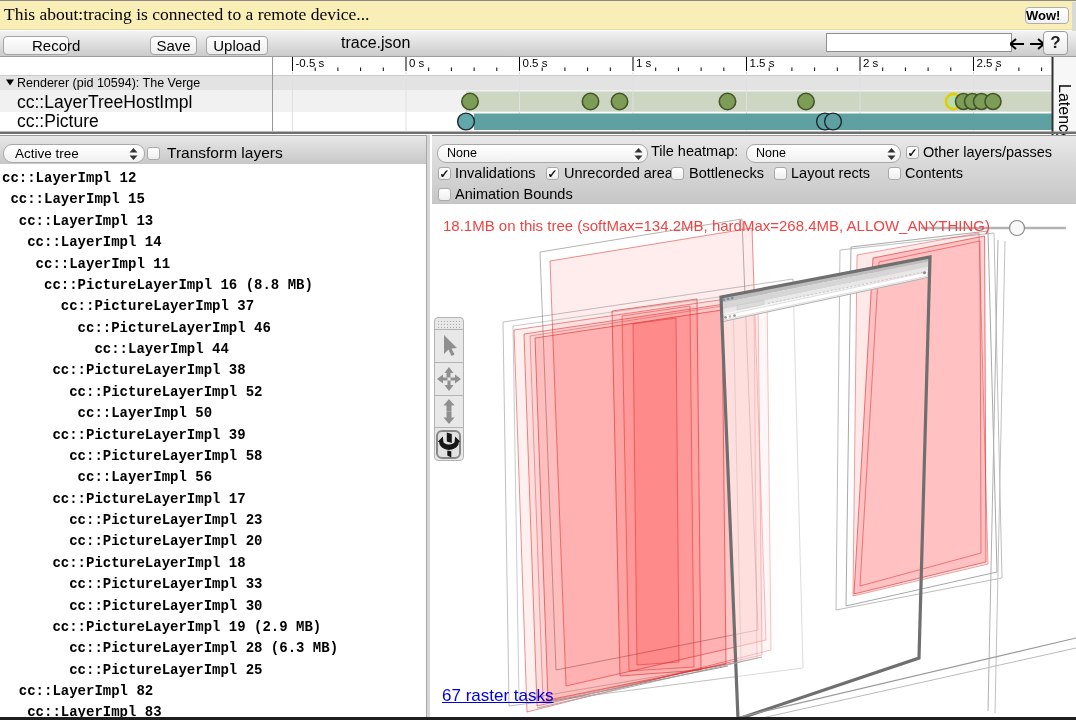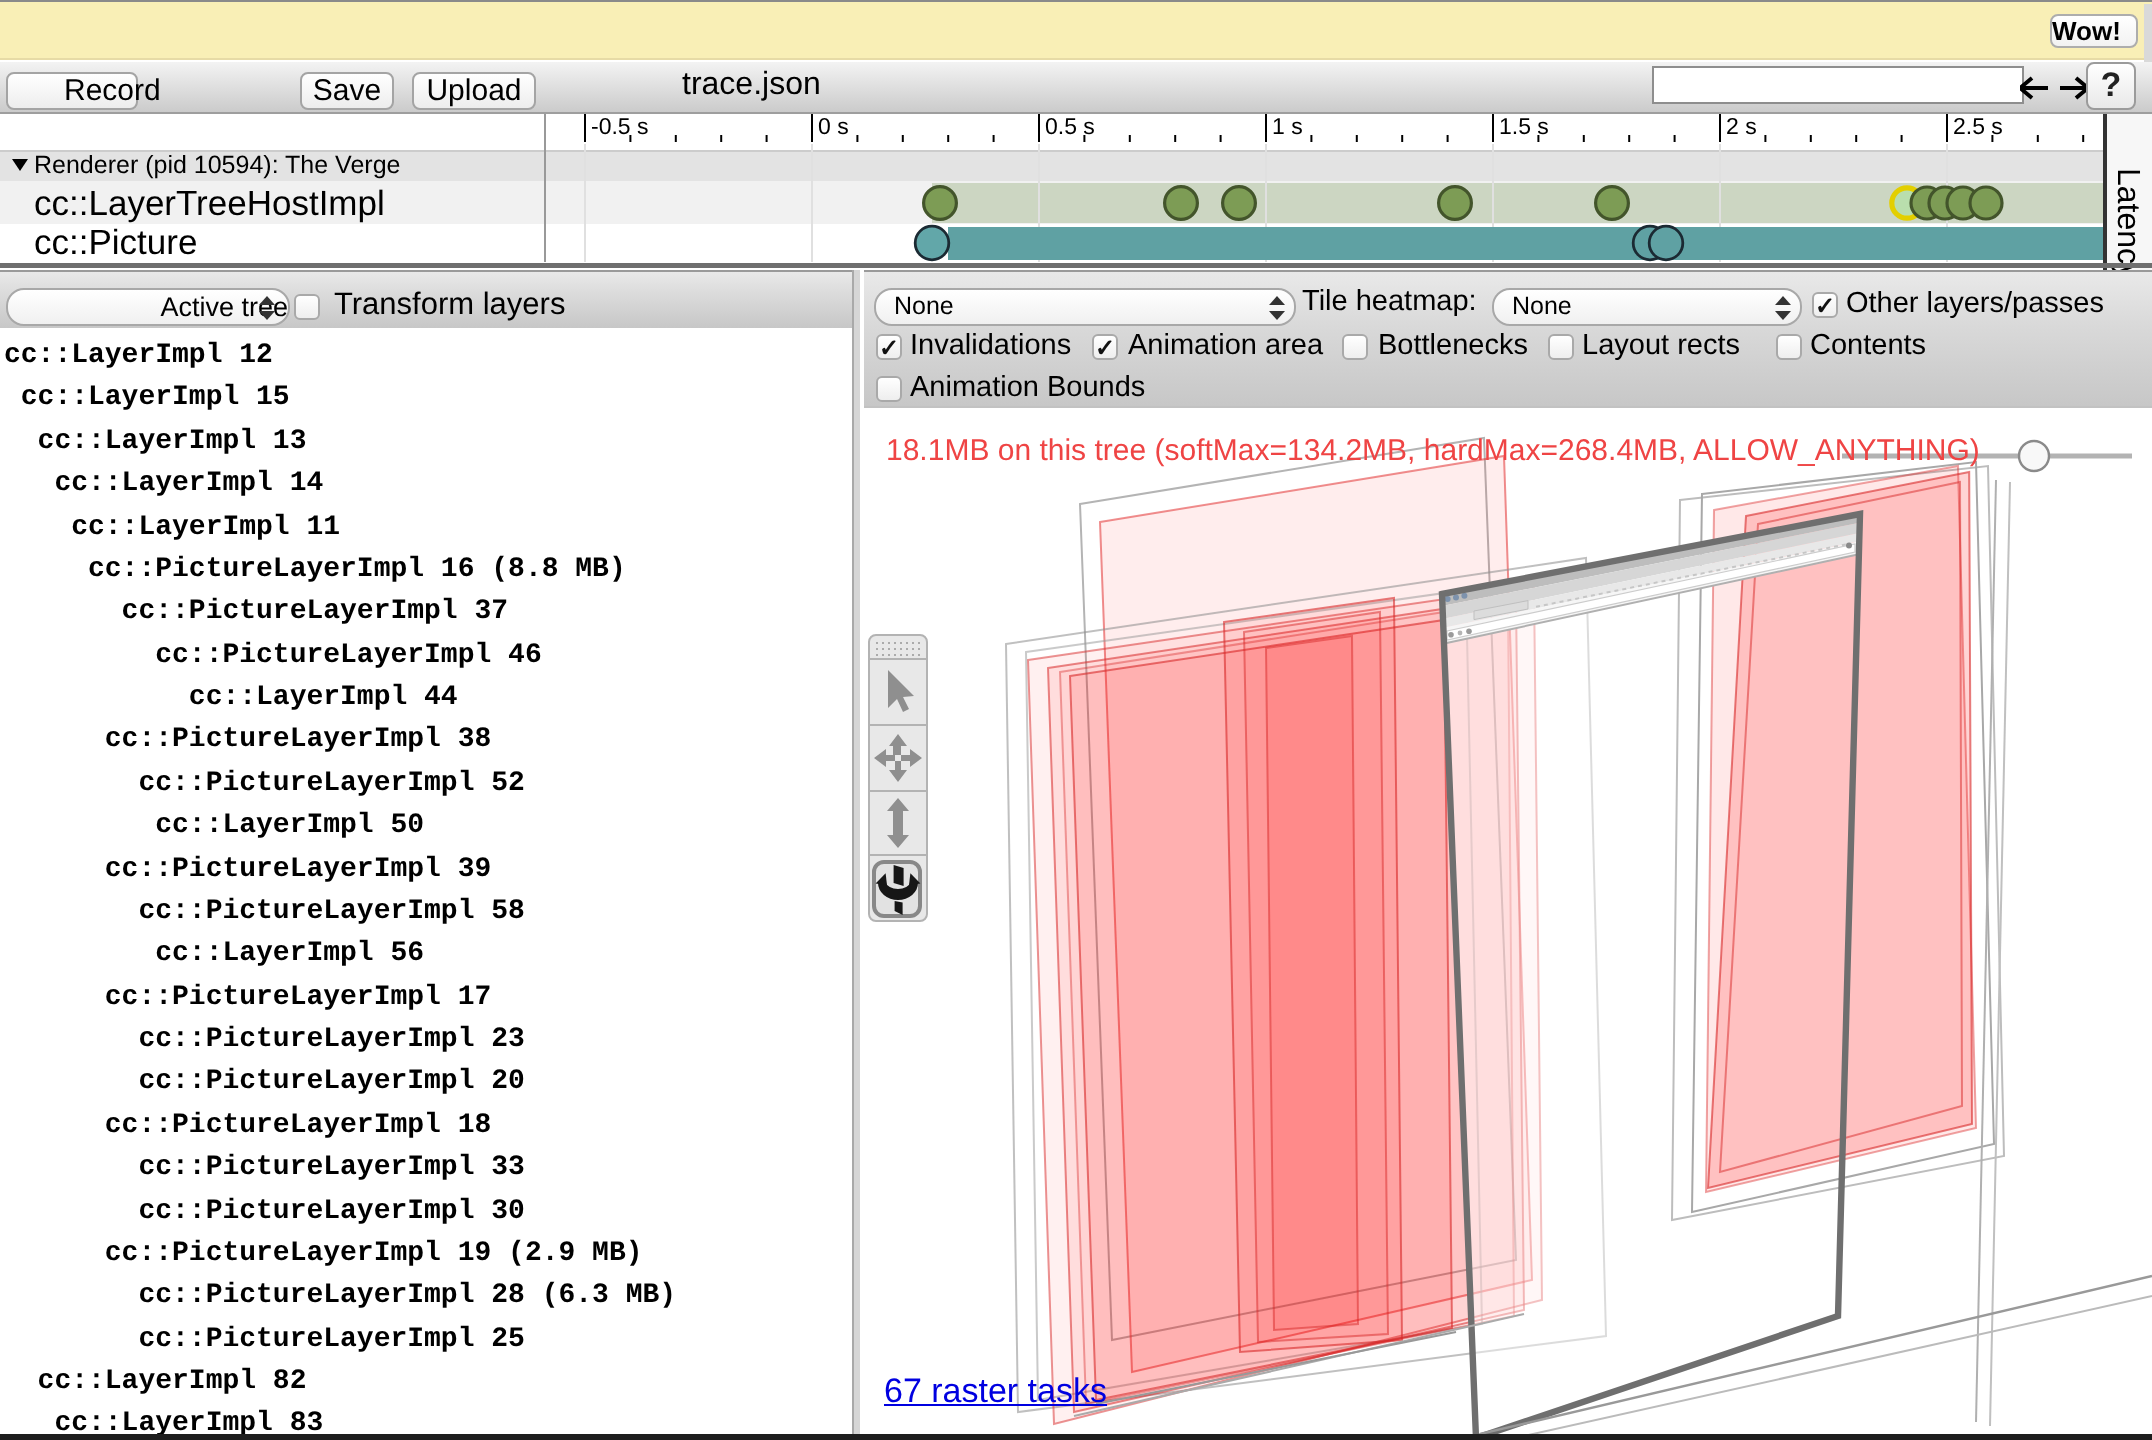--- a/index.html
+++ b/index.html
@@ -35,21 +35,21 @@
 #qbtn { position:absolute; left:1043px; top:0px; width:25px; height:24px;
   background:linear-gradient(#ffffff,#e9e9e9); border:1px solid #9b9b9b; border-radius:4px;
   font-size:17px; font-weight:bold; color:#222; text-align:center; line-height:22px; }
 
 
 #timeline { left:0; top:57px; width:1076px; height:78px; }
 
 
 #lpanel { left:0; top:135px; width:430px; height:582px; background:#fff; }
 #lpanel-head { position:absolute; left:0; top:0; width:428px; height:29px;
-  background:linear-gradient(#e9e9e9 0%,#dedede 30%,#c7c7c7 100%); border-top:1px solid #9a9a9a;text-align:right; }
+  background:linear-gradient(#e9e9e9 0%,#dedede 30%,#c7c7c7 100%); border-top:1px solid #9a9a9a; }
 #lpanel-border { position:absolute; left:426px; top:0; width:5px; height:582px; background:#d6d6d6; border-left:1px solid #a9a9a9; border-right:1px solid #a9a9a9; }
 #sel-active { position:absolute; left:3px; top:8px; width:142px; height:19px; background:linear-gradient(#ffffff,#f0f0f0);
   border:1px solid #a8a8a8; border-radius:9px; font-size:13.5px; color:#000;
   line-height:17px; padding-left:11px; }
 .cb { position:absolute; width:13px; height:13px; background:linear-gradient(#ffffff,#eeeeee);
   border:1px solid #a9a9a9; border-radius:3px; font-size:12px; line-height:12px;
   text-align:center; color:#111; font-weight:bold; }
 #cb-transform { left:147px; top:11px; }
 #lbl-transform { position:absolute; left:167px; top:8px; font-size:15.5px; color:#000; }
 #tree { position:absolute; left:0; top:29px; width:428px; height:553px; overflow:hidden; }
@@ -87,20 +87,21 @@
   text-decoration:underline; }
 #stats { position:absolute; left:13px; top:82px; font-size:15px; color:#ef4444; }
 
 #bottombar { left:0; top:717px; width:1076px; height:3px; background:#1e1e1e; }
 </style>
 </head>
 <body>
 <div id="page">
 
   <div id="banner" class="abs">
+    <div class="msg">This about:tracing is connected to a remote device...</div>
     <div id="wow">Wow!</div>
     <div id="banner-right"></div>
   </div>
 
   <div id="toolbar" class="abs">
     <div id="b-record" class="tbtn">Record</div>
     <div id="b-save" class="tbtn">Save</div>
     <div id="b-upload" class="tbtn">Upload</div>
     <div id="b-load" class="tbtn">Load</div>
     <div id="tracejson">trace.json</div>
@@ -276,21 +277,21 @@
           <path d="M4.5,0 L8.5,4.5 L0.5,4.5 Z" fill="#333"></path>
           <path d="M4.5,12 L8.5,7.5 L0.5,7.5 Z" fill="#333"></path>
         </svg>
       </div>
       <div class="cb" style="left:474px;top:10px">✓</div>
       <div class="rlbl" style="left:491px;top:8px">Other layers/passes</div>
 
       <div class="cb" style="left:6px;top:31px">✓</div>
       <div class="rlbl" style="left:23px;top:29px">Invalidations</div>
       <div class="cb" style="left:114px;top:31px">✓</div>
-      <div class="rlbl" style="left:132px;top:29px">Animation area</div>
+      <div class="rlbl" style="left:132px;top:29px">Unrecorded area</div>
       <div class="cb" style="left:239px;top:31px"></div>
       <div class="rlbl" style="left:257px;top:29px">Bottlenecks</div>
       <div class="cb" style="left:342px;top:31px"></div>
       <div class="rlbl" style="left:359px;top:29px">Layout rects</div>
       <div class="cb" style="left:456px;top:31px"></div>
       <div class="rlbl" style="left:473px;top:29px">Contents</div>
 
       <div class="cb" style="left:6px;top:52px"></div>
       <div class="rlbl" style="left:23px;top:50px">Animation Bounds</div>
     </div>

